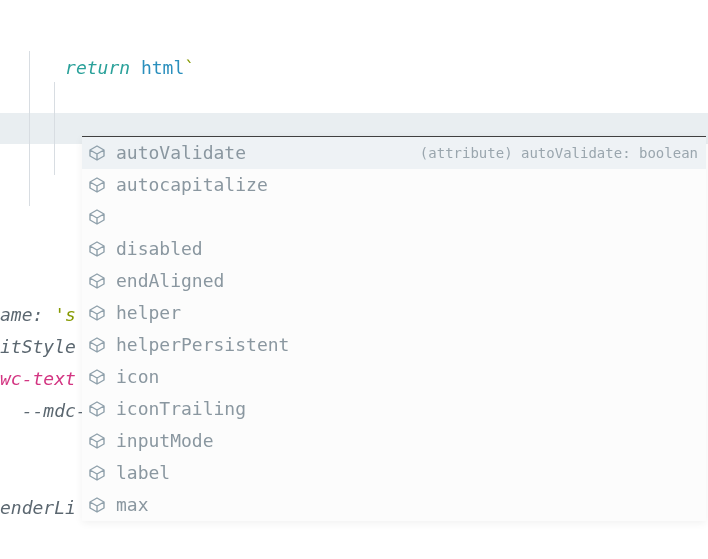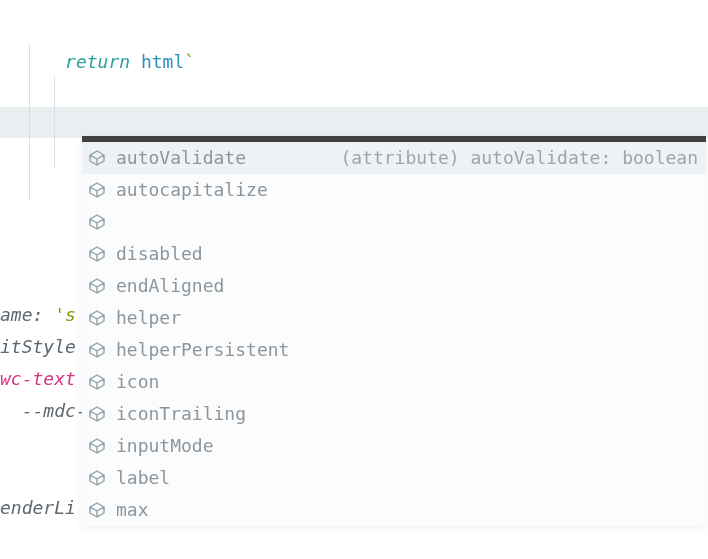--- a/index.html
+++ b/index.html
@@ -9,21 +9,21 @@
     background: #ffffff;
     color: #5b6770;
     width: 708px;
     height: 559px;
     overflow: hidden;
     position: relative;
     line-height: 1.75;
   }
   .editor {
     position: relative;
-    padding-top: 14px;
+    padding-top: 20px;
     padding-left: 0;
   }
   .line {
     white-space: pre;
     height: 31px;
     position: relative;
   }
   .guide {
     position: absolute;
     top: 0;
@@ -55,21 +55,21 @@
     vertical-align: text-bottom;
     margin-bottom: 3px;
   }
 
   .suggest {
     position: absolute;
     left: 82px;
     top: 136px;
     width: 624px;
     background: #fcfcfc;
-    border-top: 6px solid #404040;
+    border-top: 1px solid #404040;
     box-shadow: 0 2px 8px rgba(0,0,0,0.06);
     z-index: 10;
   }
   .srow {
     display: flex;
     align-items: center;
     height: 32px;
     padding-left: 6px;
     color: #8a97a0;
   }
@@ -82,21 +82,21 @@
     margin-right: 10px;
     flex-shrink: 0;
   }
   .srow .label {
     flex: 0 0 auto;
     font-size: 18px;
   }
   .srow .detail {
     margin-left: auto;
     padding-right: 8px;
-    font-size: 18px;
+    font-size: 14px;
     color: #9aa6ae;
     white-space: pre;
   }
   svg.cube { display: block; }
   svg.cube path { fill: none; stroke: #8fa0ab; stroke-width: 1.4; stroke-linejoin: round; }
 
   .bgtext {
     position: absolute;
     left: 0;
     white-space: pre;

